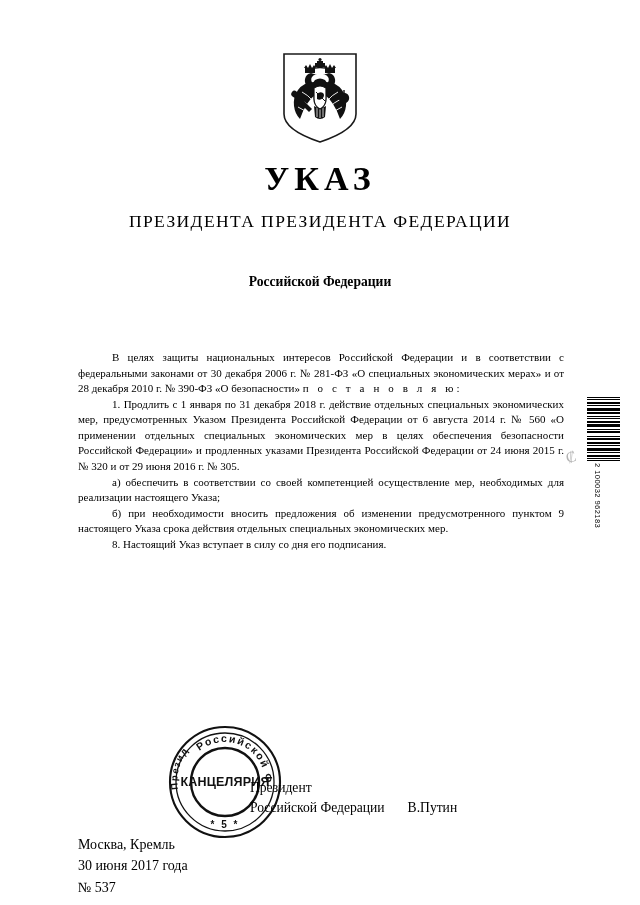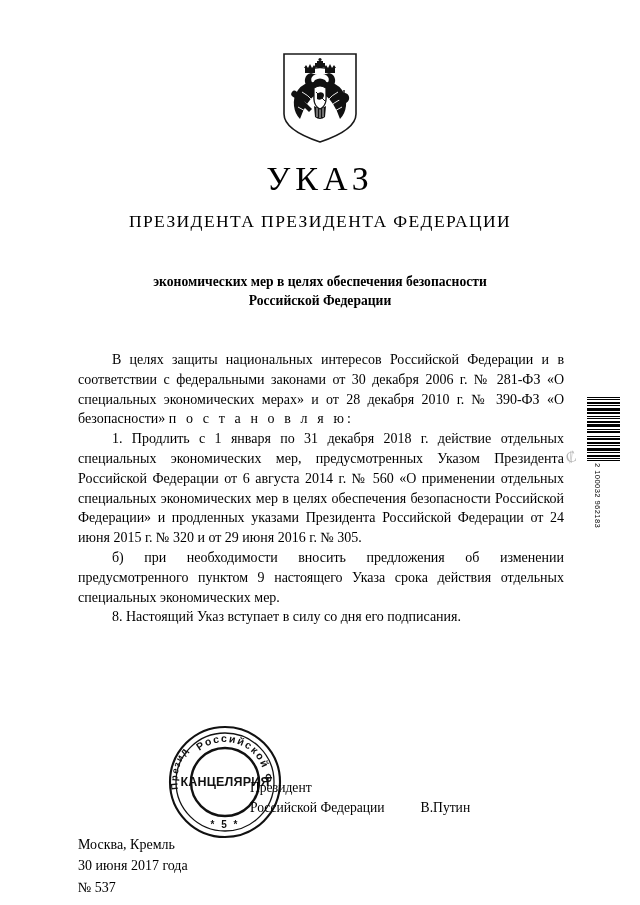--- a/index.html
+++ b/index.html
@@ -36,21 +36,21 @@
 
   
   .doc-title {
     position: absolute;
     top: 162px;
     left: 0;
     width: 640px;
     text-align: center;
     font-size: 34px;
     letter-spacing: 5px;
-    font-weight: 400;
+    font-weight: 700;
     line-height: 1;
   }
   .doc-subtitle {
     position: absolute;
     top: 213px;
     left: 0;
     width: 640px;
     text-align: center;
     font-size: 17.5px;
     letter-spacing: 1.4px;
@@ -67,21 +67,21 @@
     font-weight: bold;
     line-height: 1.42;
   }
 
   
   .body-block {
     position: absolute;
     top: 350px;
     left: 78px;
     width: 486px;
-    font-size: 14px;
+    font-size: 11px;
     line-height: 1.415;
     text-align: justify;
     text-justify: inter-word;
   }
   .body-block p {
     margin: 0;
     text-indent: 34px;
   }
   .spaced {
     letter-spacing: 3.1px;
@@ -156,21 +156,21 @@
     width: 300px;
     font-size: 13.6px;
     line-height: 1.5;
   }
   .sign-row {
     display: flex;
     align-items: baseline;
   }
   .sign-role { white-space: nowrap; }
   .sign-name {
-    margin-left: 36px;
+    margin-left: 23px;
     white-space: nowrap;
     text-align: right;
   }
 
   
   .footer {
     position: absolute;
     top: 834px;
     left: 78px;
     font-size: 14px;
@@ -235,27 +235,27 @@
       <path d="M35 40 l9 9" stroke="#111" stroke-width="1"></path>
     </g>
   </svg>
 </div>
 
 <div class="doc-title">УКАЗ</div>
 
 <div class="doc-subtitle">ПРЕЗИДЕНТА ПРЕЗИДЕНТА ФЕДЕРАЦИИ</div>
 
 <div class="doc-heading">
-  <div>экономических мер в целях обеспечения безопасности</div>
   <div>Российской Федерации</div>
 </div>
 
 <div class="body-block">
   <p><span>В целях защиты национальных интересов Российской Федерации и в соответствии с федеральными законами от 30 декабря 2006 г. № 281-ФЗ «О специальных экономических мерах» и от 28 декабря 2010 г. № 390-ФЗ «О безопасности» </span><span class="spaced nowrap">п о с т а н о в л я ю:</span></p>
   <p>1. Продлить с 1 января по 31 декабря 2018 г. действие отдельных специальных экономических мер, предусмотренных Указом Президента Российской Федерации от 6 августа 2014 г. № 560 «О применении отдельных специальных экономических мер в целях обеспечения безопасности Российской Федерации» и продленных указами Президента Российской Федерации от 24 июня 2015 г. № 320 и от 29 июня 2016 г. № 305.</p>
+  <p>а) обеспечить в соответствии со своей компетенцией осуществление мер, необходимых для реализации настоящего Указа;</p>
   <p>б) при необходимости вносить предложения об изменении предусмотренного пунктом 9 настоящего Указа срока действия отдельных специальных экономических мер.</p>
   <p>8. Настоящий Указ вступает в силу со дня его подписания.</p>
 </div>
 
 <div class="barcode">
   <div class="barcode-inner">
     <div class="bars">
       <i style="width:1px"></i>
         <i style="width:1px;background:transparent"></i>
         <i style="width:1px"></i>

